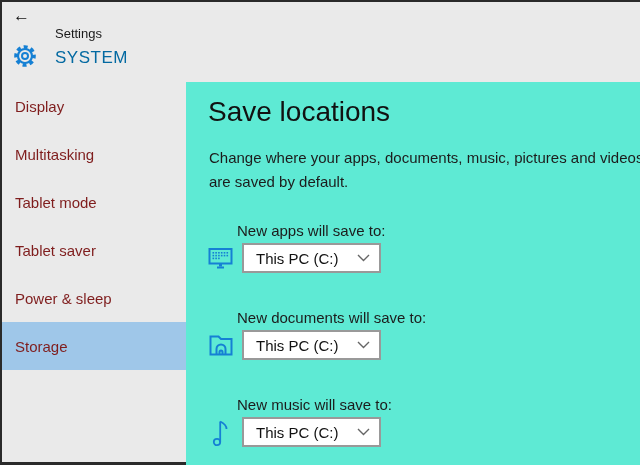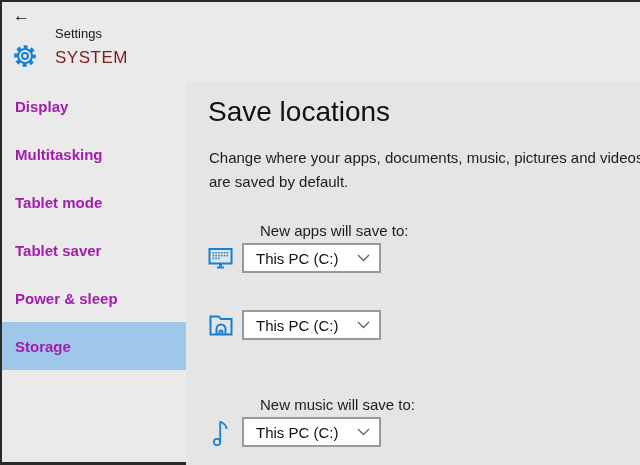--- a/index.html
+++ b/index.html
@@ -7,36 +7,36 @@
        -webkit-font-smoothing:antialiased;}
   .window{position:relative;width:640px;height:465px;background:#fff;
           box-sizing:border-box;border-top:2px solid #2a2a2a;border-left:2px solid #2a2a2a;
           overflow:hidden;}
   
   .chrome-header{position:absolute;left:0;top:0;right:0;height:80px;background:#eaeaea;}
   .back-btn{position:absolute;left:11px;top:4px;font-size:17px;color:#111;cursor:pointer;
             line-height:20px;}
   .titlebar-title{position:absolute;left:53px;top:24px;font-size:13px;color:#1a1a1a;}
   .gear{position:absolute;left:11px;top:42px;width:24px;height:24px;}
-  .app-title{position:absolute;left:53px;top:46px;font-size:17px;letter-spacing:.5px;color:#7f1d1d;}
+  .app-title{position:absolute;left:53px;top:46px;font-size:17px;letter-spacing:.5px;color:#0369a1;}
   
   .sidebar{position:absolute;left:0;top:80px;width:184px;bottom:3px;background:#eaeaea;
            overflow:hidden;}
   .side-item{height:48px;display:flex;align-items:center;padding-left:13px;font-size:15px;
-             color:#a21caf;cursor:pointer;box-sizing:border-box;font-weight:bold;}
+             color:#7f1d1d;cursor:pointer;box-sizing:border-box;}
   .side-item.selected{background:#9fc7e9;}
   .sidebar-bottom{position:absolute;left:0;bottom:0;width:184px;height:3px;background:#2a2a2a;}
   
-  .content{position:absolute;left:184px;top:80px;right:0;bottom:0;background:#e5e5e5;}
+  .content{position:absolute;left:184px;top:80px;right:0;bottom:0;background:#5eead4;}
   .page-heading{position:absolute;left:22px;top:13px;font-size:28px;font-weight:300;
                 color:#111;line-height:34px;}
   .page-desc{position:absolute;left:23px;top:64px;width:450px;font-size:15px;
              line-height:24px;color:#1c1c1c;}
   .section{position:absolute;left:19px;width:400px;}
-  .section .sec-label{margin-left:55px;font-size:15px;line-height:20px;color:#1c1c1c;}
+  .section .sec-label{margin-left:32px;font-size:15px;line-height:20px;color:#1c1c1c;}
   .section .row{display:flex;align-items:center;margin-top:2px;}
   .section .icon-cell{width:31px;display:flex;justify-content:center;align-items:center;
                       margin-right:6px;}
   .dropdown{width:139px;height:30px;box-sizing:border-box;border:2px solid #999;
             background:#fff;display:flex;align-items:center;justify-content:space-between;
             padding:0 9px 0 12px;font-size:15px;color:#111;cursor:pointer;}
   .dropdown .chev{display:flex;align-items:center;}
   svg{display:block;}
 </style>
 </head>
@@ -107,20 +107,21 @@
           <span class="chev">
             <svg width="13" height="8" viewBox="0 0 13 8">
               <polyline points="1,1 6.5,6.5 12,1" fill="none" stroke="#666" stroke-width="1.4"></polyline>
             </svg>
           </span>
         </div>
       </div>
     </div>
 
     <div class="section" style="top:226px">
+      <div class="sec-label">New documents will save to:</div>
       <div class="row">
         <div class="icon-cell">
           <svg width="26" height="26" viewBox="0 0 26 26">
             <g fill="none" stroke="#1580d4" stroke-width="2">
               <path d="M2.5 22.5 V4.5 h8 l2.5 2.5 h10.5 v15.5 z"></path>
               <path d="M8.5 22.5 v-5.5 a4.5 4.5 0 0 1 9 0 v5.5"></path>
               <path d="M11.5 22.5 v-2.5 a1.5 1.5 0 0 1 3 0 v2.5"></path>
             </g>
           </svg>
         </div>

